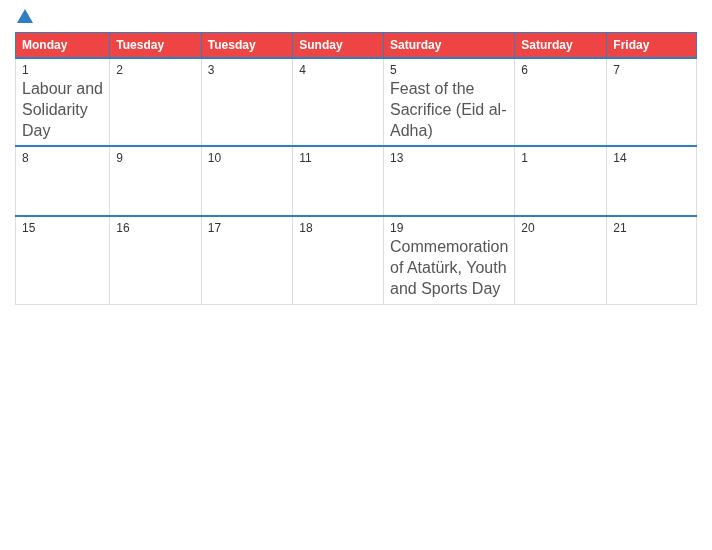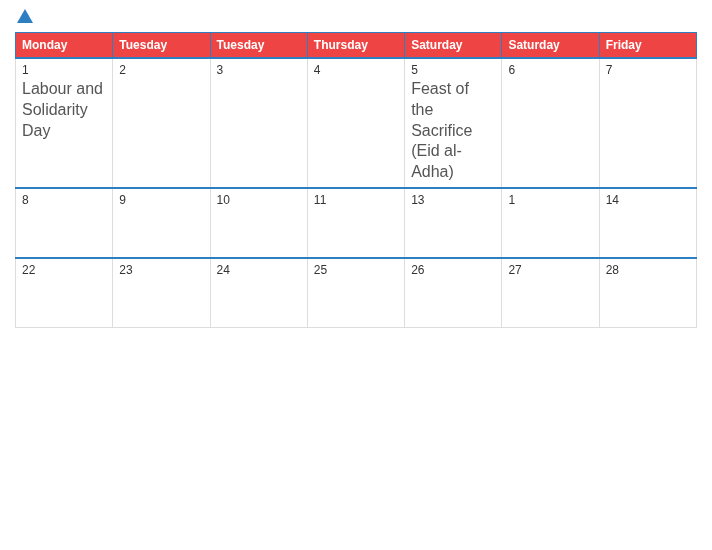--- a/index.html
+++ b/index.html
@@ -118,21 +118,21 @@
     <div class="title"></div>
     <div class="country"></div>
   </div>
 
   <table class="calendar">
     <thead>
       <tr>
       <th>Monday</th>
           <th>Tuesday</th>
           <th>Tuesday</th>
-          <th>Thursday</th>
+          <th>Sunday</th>
           <th>Saturday</th>
           <th>Saturday</th>
           <th>Friday</th>
         </tr>
     </thead>
     <tbody id="calendar-body">
     <tr class="week-row">
           <td><span class="day-num">1</span><span class="holiday">Labour and Solidarity Day</span></td>
           <td>
             <span class="day-num">2</span>
@@ -169,36 +169,34 @@
           </td>
           <td>
             <span class="day-num">1</span>
           </td>
           <td>
             <span class="day-num">14</span>
           </td>
         </tr>
         <tr class="week-row">
           <td>
-            <span class="day-num">22</span>
-          </td>
-          <td>
-            <span class="day-num">23</span>
-          </td>
-          <td>
-            <span class="day-num">24</span>
-          </td>
-          <td>
-            <span class="day-num">25</span>
-          </td>
-          <td>
-            <span class="day-num">26</span>
-          </td>
-          <td>
-            <span class="day-num">27</span>
-          </td>
-          <td>
-            <span class="day-num">28</span>
+            <span class="day-num">15</span>
+          </td>
+          <td>
+            <span class="day-num">16</span>
+          </td>
+          <td>
+            <span class="day-num">17</span>
+          </td>
+          <td>
+            <span class="day-num">18</span>
+          </td>
+          <td><span class="day-num">19</span><span class="holiday">Commemoration of Atatürk, Youth and Sports Day</span></td>
+          <td>
+            <span class="day-num">20</span>
+          </td>
+          <td>
+            <span class="day-num">21</span>
           </td>
         </tr>
       </tbody>
   </table>
 </div>
 
 </body></html>

